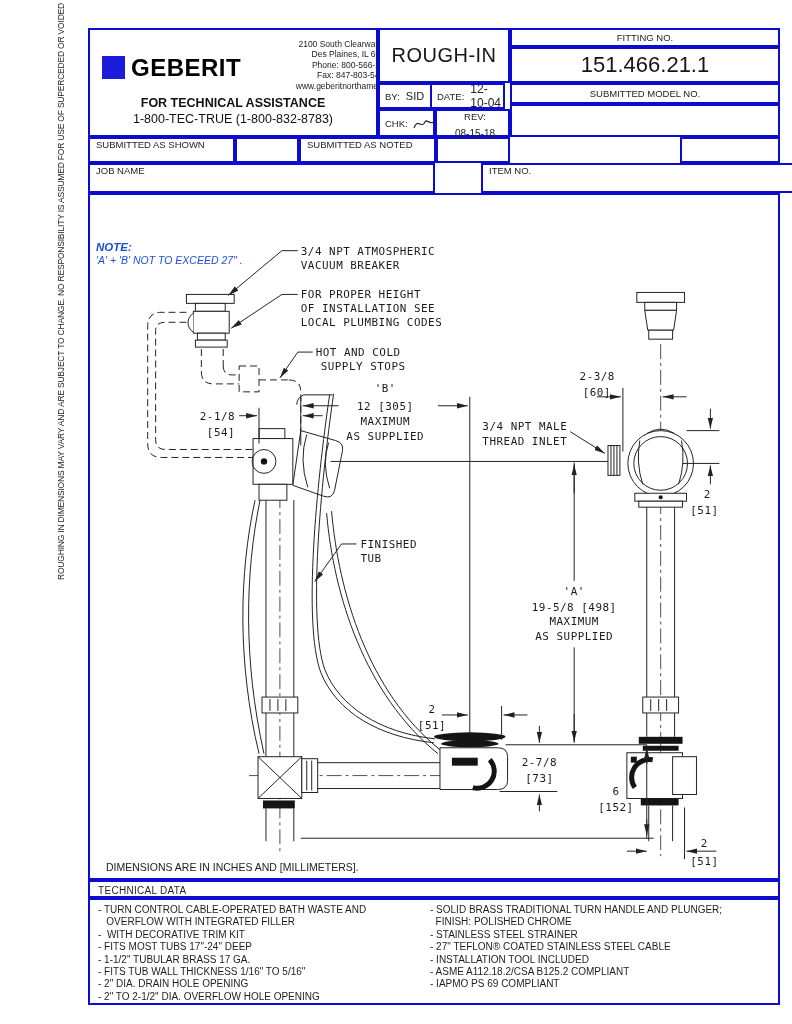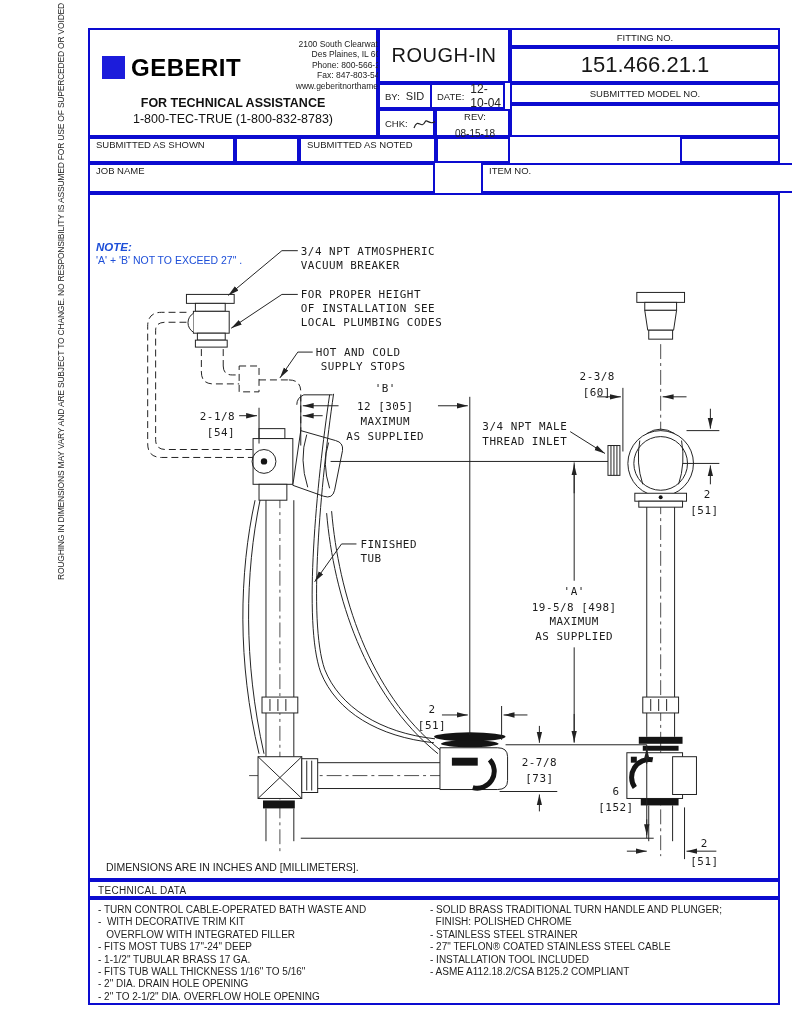--- a/index.html
+++ b/index.html
@@ -16,21 +16,21 @@
   .addr{position:absolute;left:148px;top:9px;width:230px;font-size:8.5px;line-height:10.4px;text-align:center;color:#222;}
   .assist1{position:absolute;left:0;top:66px;width:100%;text-align:center;font-weight:bold;font-size:12.5px;}
   .assist2{position:absolute;left:0;top:82px;width:100%;text-align:center;font-size:12.5px;}
   .rough{display:flex;align-items:center;justify-content:center;font-size:20px;letter-spacing:0.5px;color:#161616;}
   .smallrow{display:flex;align-items:center;padding-left:5px;font-size:9.5px;gap:6px;color:#222;}
   .hdrbar{display:flex;align-items:center;justify-content:center;font-size:9.5px;color:#222;}
   .fitval{display:flex;align-items:center;justify-content:center;font-size:22px;color:#161616;}
   .see2{font-size:9.5px;line-height:11.5px;padding-left:8px;display:flex;flex-direction:column;justify-content:center;}
   .note-blk{position:absolute;left:6px;top:10px;color:#1d4ed8;margin-top:36px;}
   .note-t{font-size:11.5px;font-weight:bold;font-style:italic;}
-  .note-b{font-size:10.5px;margin-top:1px;}
+  .note-b{font-size:10.5px;margin-top:1px;font-style:italic;}
   .units{position:absolute;left:16px;top:666px;font-size:10.5px;color:#222;}
   .tech-title{display:flex;align-items:center;padding-left:8px;font-size:10px;letter-spacing:0.3px;color:#222;}
   .tech-col{position:absolute;top:4px;font-size:10px;line-height:12.4px;color:#1e1e1e;}
   .tech-line{white-space:pre;}
   svg text{font-family:"DejaVu Sans Mono",monospace;font-size:11px;fill:#1b1b1b;letter-spacing:0.5px;}
   svg .s{stroke:#222;stroke-width:1;fill:none;}
   svg .sf{stroke:#222;stroke-width:1;fill:#fff;}
   svg .dk{fill:#141414;stroke:none;}
   svg .thick{stroke:#141414;stroke-width:5;fill:none;}
   svg .dash{stroke:#222;stroke-width:1;fill:none;stroke-dasharray:7 4;}
@@ -341,30 +341,31 @@
       </g>
     </svg>
   </div>
 
   <div class="cell tech-title" style="left:88px;top:880px;width:692px;height:18px;align-items:flex-end;">
     <span>TECHNICAL DATA</span>
   </div>
   <div class="cell" style="left:88px;top:898px;width:692px;height:107px;">
     <div class="tech-col" style="left:8px;">
       <div class="tech-line">- TURN CONTROL CABLE-OPERATED BATH WASTE AND</div>
+      <div class="tech-line">   OVERFLOW WITH INTEGRATED FILLER</div>
       <div class="tech-line">-  WITH DECORATIVE TRIM KIT</div>
-      <div class="tech-line">   OVERFLOW WITH INTEGRATED FILLER</div>
       <div class="tech-line">- FITS MOST TUBS 17"-24" DEEP</div>
       <div class="tech-line">- 1-1/2" TUBULAR BRASS 17 GA.</div>
       <div class="tech-line">- FITS TUB WALL THICKNESS 1/16" TO 5/16"</div>
       <div class="tech-line">- 2" DIA. DRAIN HOLE OPENING</div>
       <div class="tech-line">- 2" TO 2-1/2" DIA. OVERFLOW HOLE OPENING</div>
     </div>
     <div class="tech-col" style="left:340px;">
       <div class="tech-line">- SOLID BRASS TRADITIONAL TURN HANDLE AND PLUNGER;</div>
       <div class="tech-line">  FINISH: POLISHED CHROME</div>
       <div class="tech-line">- STAINLESS STEEL STRAINER</div>
       <div class="tech-line">- 27" TEFLON® COATED STAINLESS STEEL CABLE</div>
       <div class="tech-line">- INSTALLATION TOOL INCLUDED</div>
       <div class="tech-line">- ASME A112.18.2/CSA B125.2 COMPLIANT</div>
+      <div class="tech-line">- IAPMO PS 69 COMPLIANT</div>
     </div>
   </div>
 </div>
 
 </body></html>

